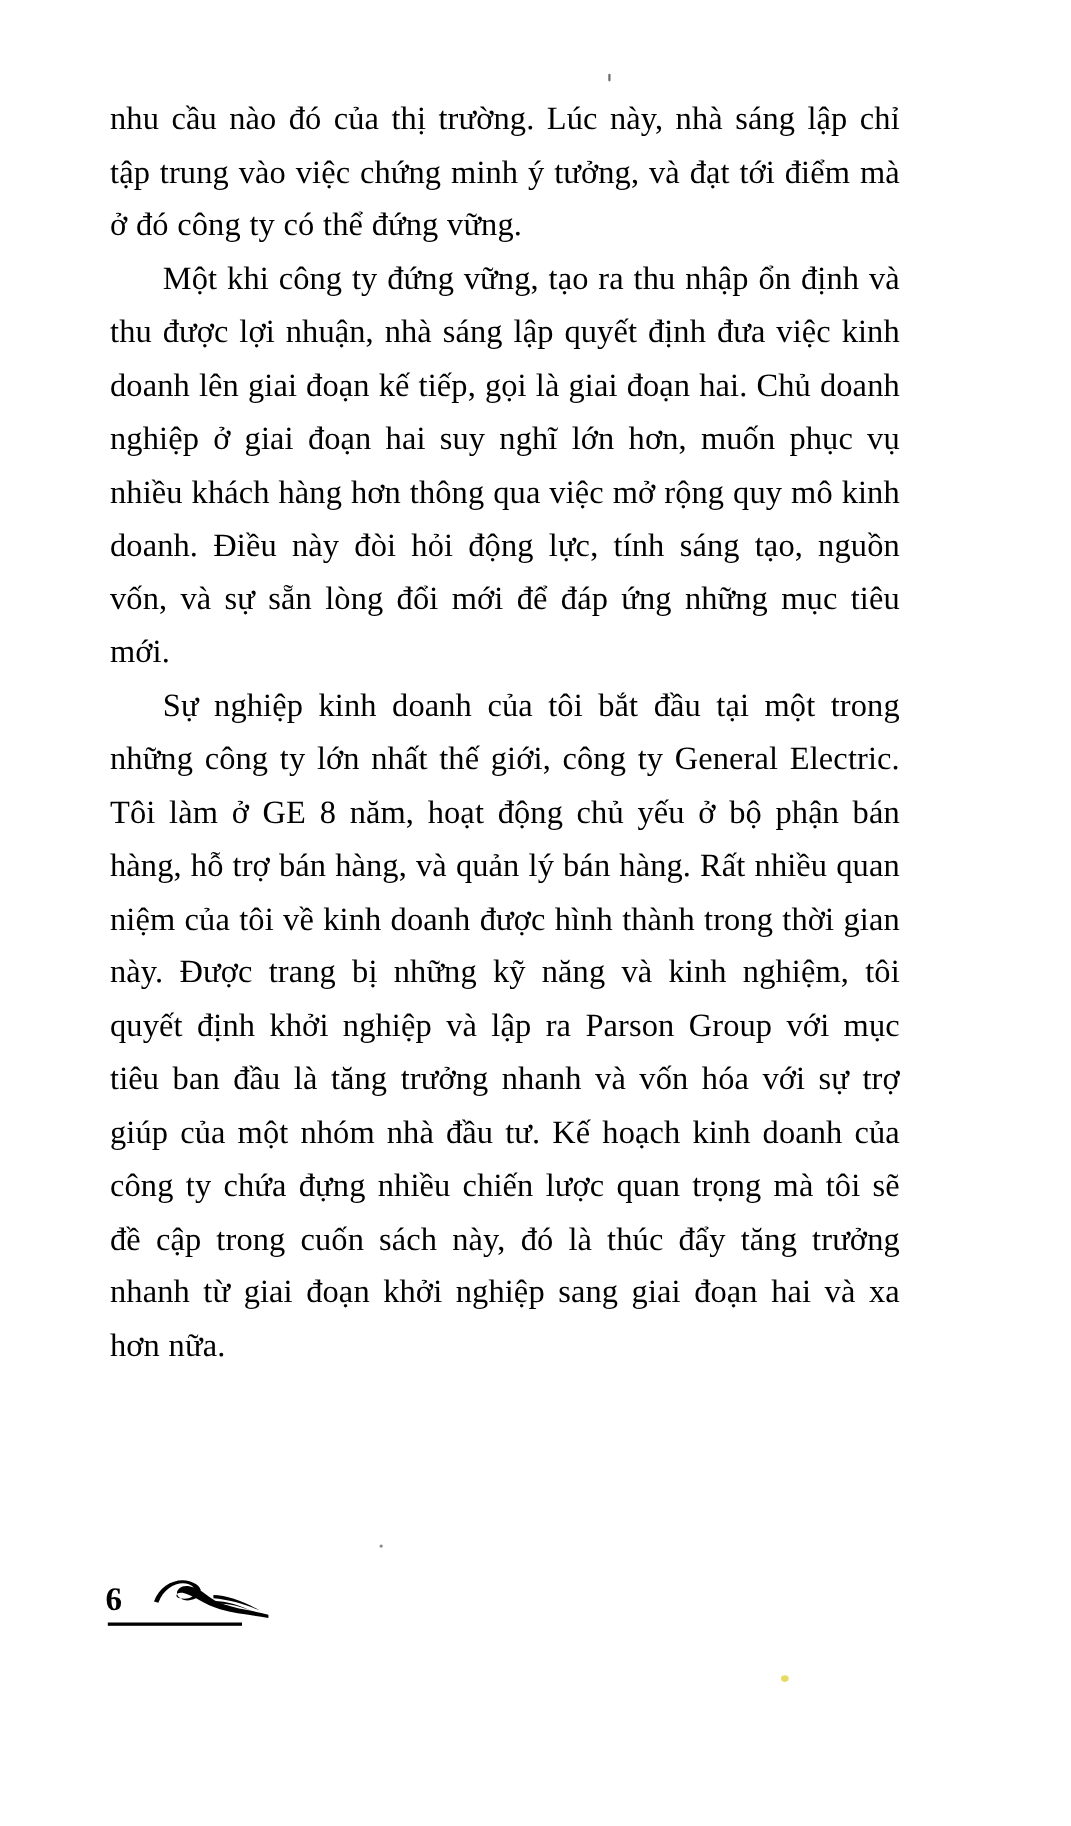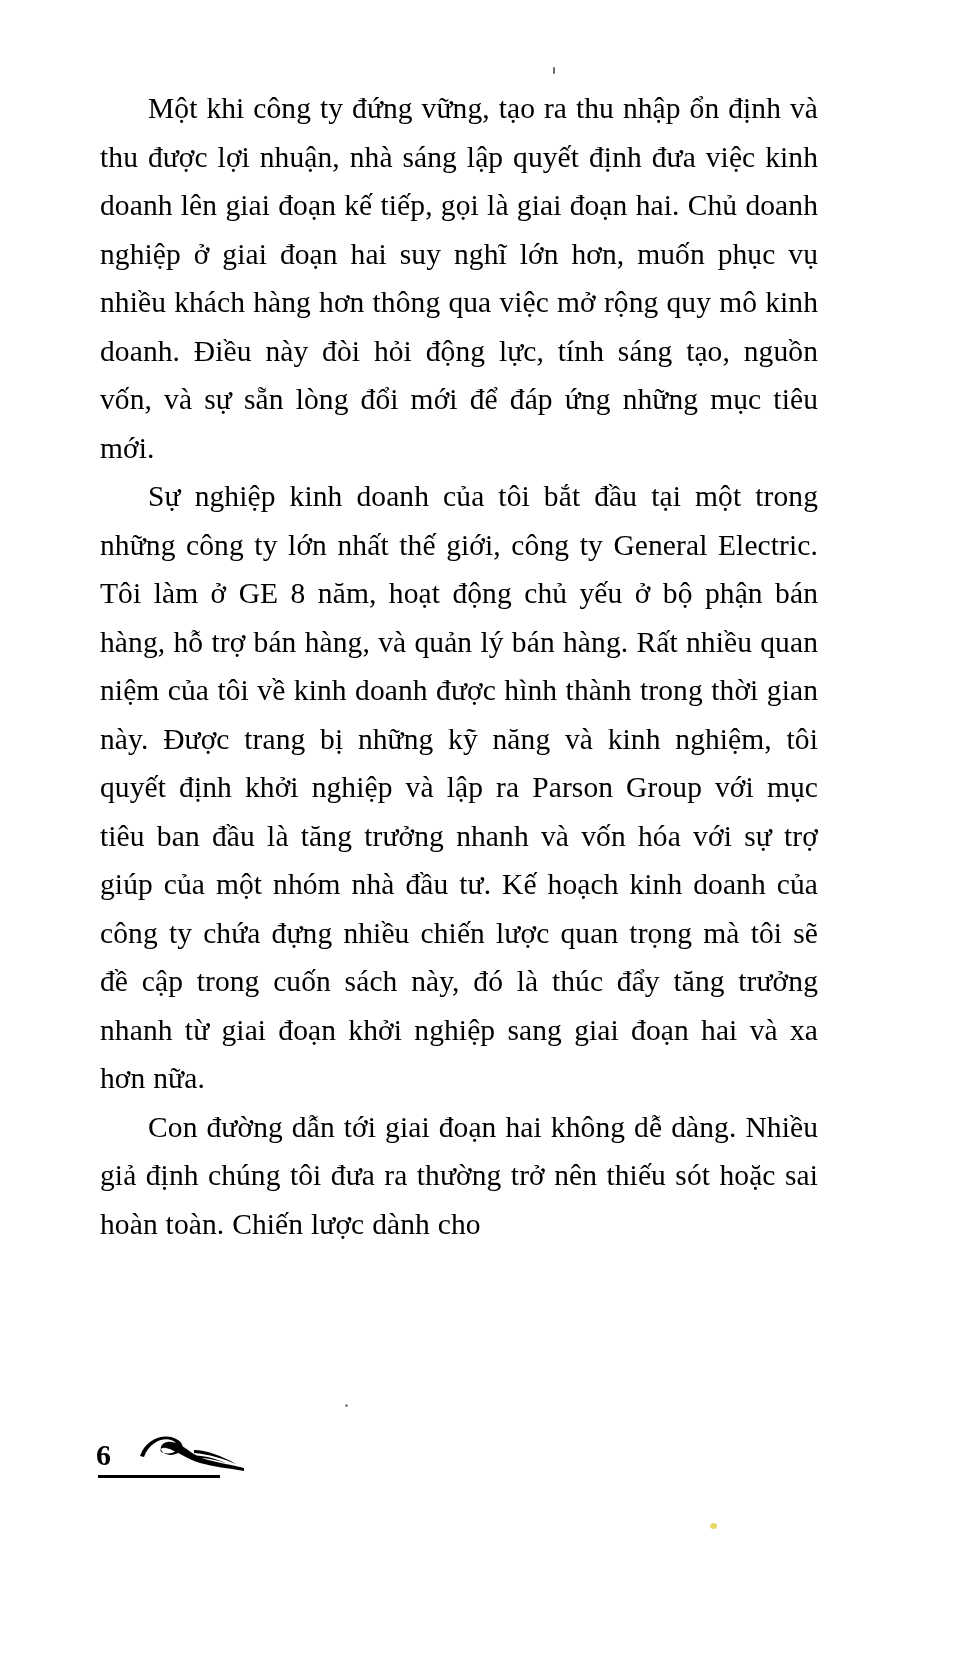--- a/index.html
+++ b/index.html
@@ -107,23 +107,23 @@
   }
 </style>
 </head>
 <body>
 
 <div class="page">
 
   <div class="speck-top"></div>
 
   <div class="text-column">
+    <p class="para">nhu cầu nào đó của thị trường. Lúc này, nhà sáng lập chỉ tập trung vào việc chứng minh ý tưởng, và đạt tới điểm mà ở đó công ty có thể đứng vững.</p>
     <p class="para indent">Một khi công ty đứng vững, tạo ra thu nhập ổn định và thu được lợi nhuận, nhà sáng lập quyết định đưa việc kinh doanh lên giai đoạn kế tiếp, gọi là giai đoạn hai. Chủ doanh nghiệp ở giai đoạn hai suy nghĩ lớn hơn, muốn phục vụ nhiều khách hàng hơn thông qua việc mở rộng quy mô kinh doanh. Điều này đòi hỏi động lực, tính sáng tạo, nguồn vốn, và sự sẵn lòng đổi mới để đáp ứng những mục tiêu mới.</p>
     <p class="para indent">Sự nghiệp kinh doanh của tôi bắt đầu tại một trong những công ty lớn nhất thế giới, công ty General Electric. Tôi làm ở GE 8 năm, hoạt động chủ yếu ở bộ phận bán hàng, hỗ trợ bán hàng, và quản lý bán hàng. Rất nhiều quan niệm của tôi về kinh doanh được hình thành trong thời gian này. Được trang bị những kỹ năng và kinh nghiệm, tôi quyết định khởi nghiệp và lập ra Parson Group với mục tiêu ban đầu là tăng trưởng nhanh và vốn hóa với sự trợ giúp của một nhóm nhà đầu tư. Kế hoạch kinh doanh của công ty chứa đựng nhiều chiến lược quan trọng mà tôi sẽ đề cập trong cuốn sách này, đó là thúc đẩy tăng trưởng nhanh từ giai đoạn khởi nghiệp sang giai đoạn hai và xa hơn nữa.</p>
-    <p class="para indent last-line-left">Con đường dẫn tới giai đoạn hai không dễ dàng. Nhiều giả định chúng tôi đưa ra thường trở nên thiếu sót hoặc sai hoàn toàn. Chiến lược dành cho</p>
   </div>
 
   <div class="speck-mid"></div>
 
   <div class="footer">
     <div class="folio">6</div>
     <div class="folio-rule"></div>
     <div class="ornament">
       <svg viewBox="0 0 120 52" width="120" height="52" xmlns="http://www.w3.org/2000/svg">
         <path d="M8 30 C14 12, 34 6, 46 14 C58 22, 44 32, 34 28 C24 24, 30 14, 40 16 C52 18, 58 28, 70 32 C84 37, 98 38, 112 42 L112 45 C96 42, 82 41, 68 37 C54 33, 44 24, 34 22 C28 21, 26 26, 32 27 C40 29, 50 24, 44 17 C36 9, 18 14, 12 31 Z" fill="#000000"></path>

